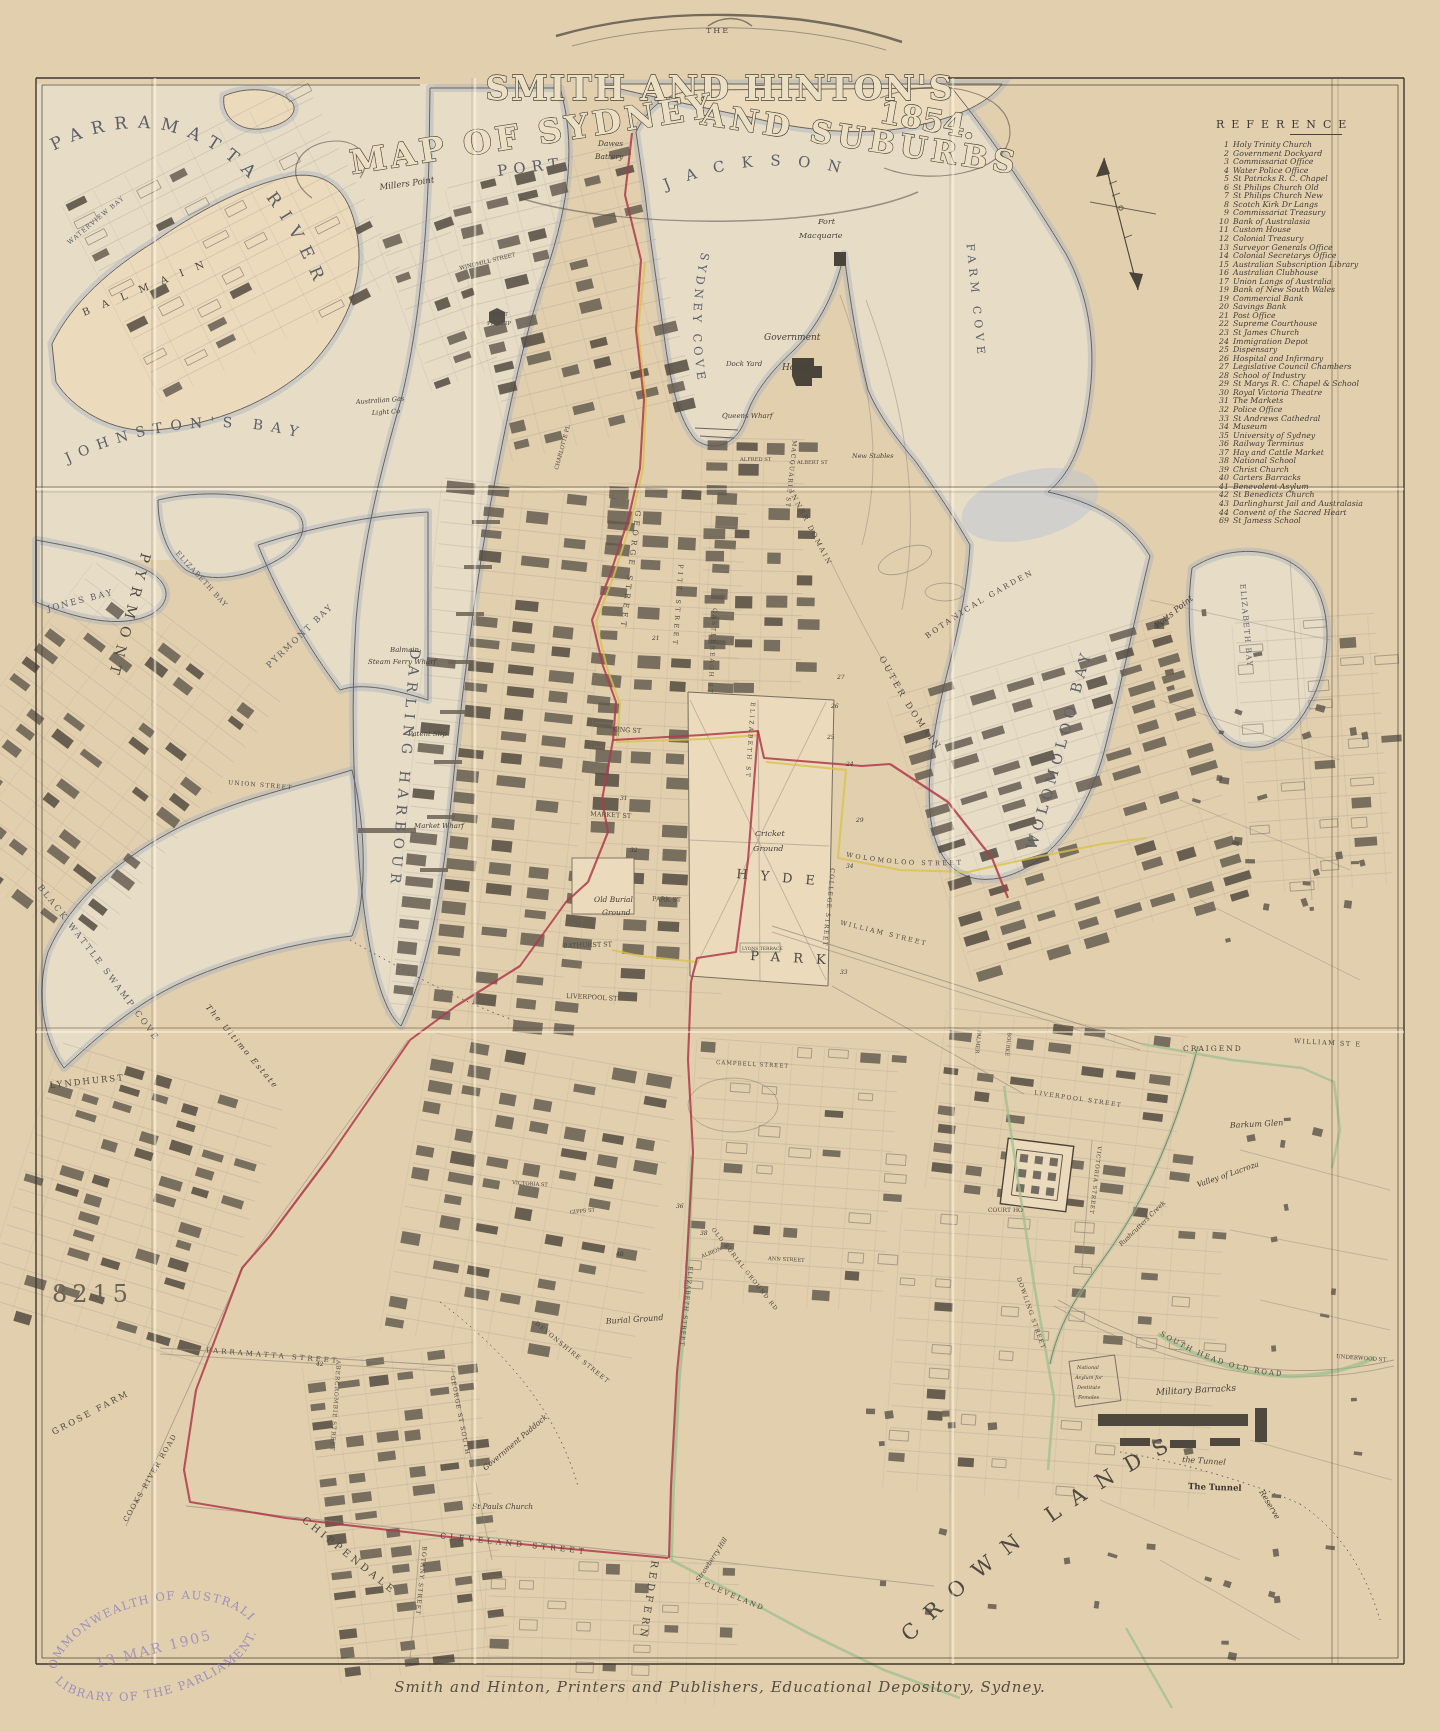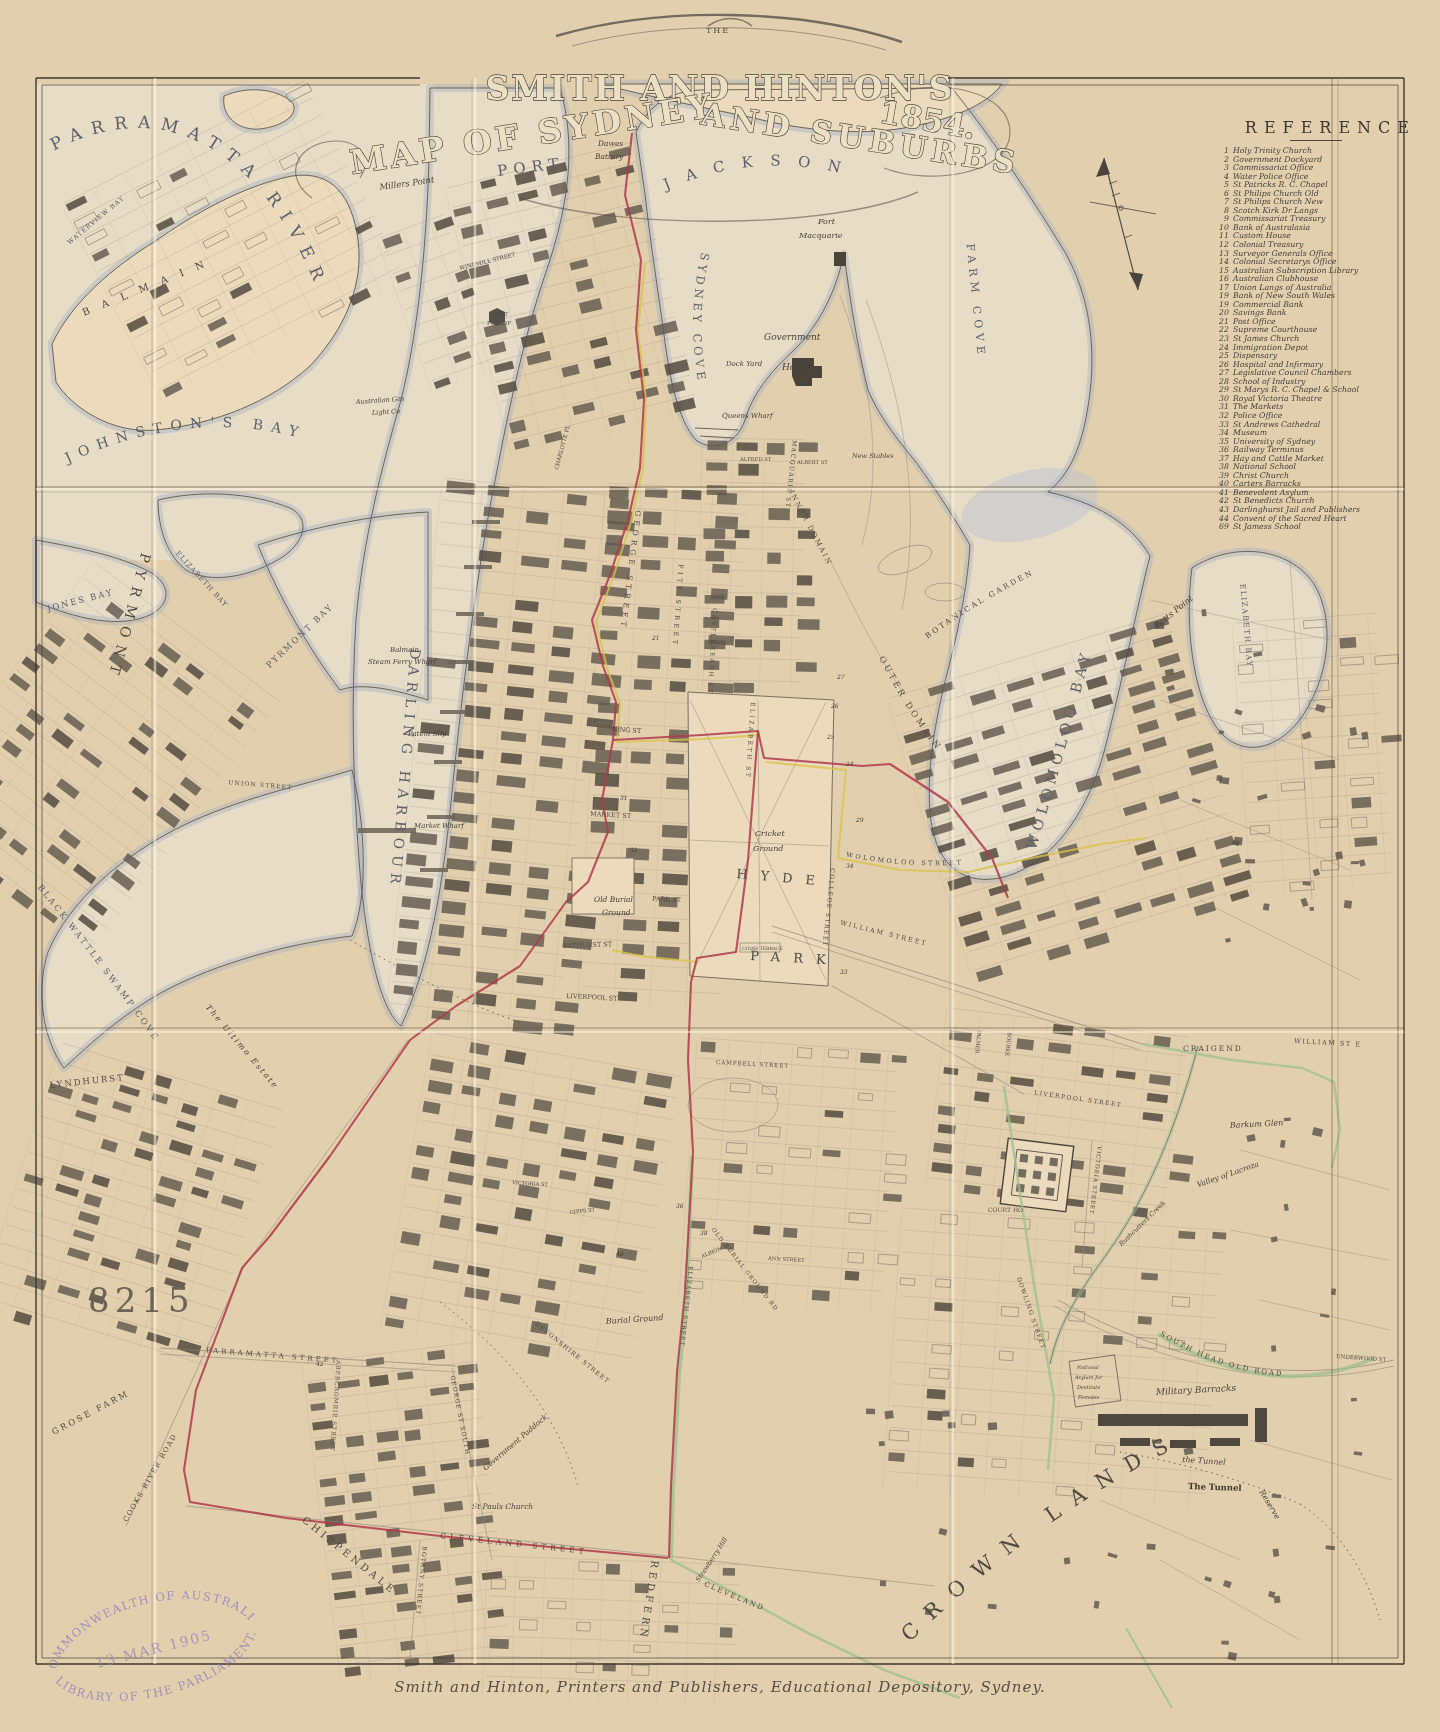--- a/index.html
+++ b/index.html
@@ -23,26 +23,26 @@
   .Lw{fill:#5d6069;}
   .Ld{fill:#4f4a41;}
   .Ls{fill:#514b42;}
   .Lp{fill:#48423a;font-style:italic;}
   .Lpb{fill:#3a352d;font-weight:bold;}
   .Ln{fill:#3f3a32;font-style:italic;}
   .title-outline{fill:#ece0c4;stroke:#4a4439;stroke-width:1.3px;paint-order:stroke;font-weight:bold;}
   .reference{
     position:absolute;left:1216px;top:118px;width:200px;color:#47413a;
   }
-  .ref-head{font-size:16px;letter-spacing:7px;text-align:right;color:#3e382f;}
+  .ref-head{font-size:11px;letter-spacing:7px;text-align:left;color:#3e382f;}
   .ref-rule{width:52px;height:1px;background:#4a443a;margin:3px auto 6px auto;}
   .ref-list{list-style:none;margin:0;padding:0;font-size:7.8px;line-height:8.55px;font-style:italic;}
   .ref-li{display:flex;white-space:nowrap;}
   .ref-n{width:13px;text-align:right;margin-right:4px;flex:none;}
-  .accession{position:absolute;left:52px;top:1280px;font-size:34px;letter-spacing:5px;color:#6b6354;margin-left:36px;}
+  .accession{position:absolute;left:52px;top:1280px;font-size:24px;letter-spacing:5px;color:#6b6354;}
   .imprint{position:absolute;left:0;top:1678px;width:1440px;text-align:center;
     font-size:15px;font-style:italic;color:#564f44;letter-spacing:1px;}
 </style>
 </head>
 <body>
 
 <div class="page">
 
   <svg id="mapsvg" width="1440" height="1732" viewBox="0 0 1440 1732">
     <defs>
@@ -1678,21 +1678,21 @@
         <li class="ref-li">
           <span class="ref-n">41</span>
           <span class="ref-t">Benevolent Asylum</span>
         </li>
         <li class="ref-li">
           <span class="ref-n">42</span>
           <span class="ref-t">St Benedicts Church</span>
         </li>
         <li class="ref-li">
           <span class="ref-n">43</span>
-          <span class="ref-t">Darlinghurst Jail and Publishers</span>
+          <span class="ref-t">Darlinghurst Jail and Australasia</span>
         </li>
         <li class="ref-li">
           <span class="ref-n">44</span>
           <span class="ref-t">Convent of the Sacred Heart</span>
         </li>
         <li class="ref-li">
           <span class="ref-n">69</span>
           <span class="ref-t">St Jamess School</span>
         </li>
       </ol>

